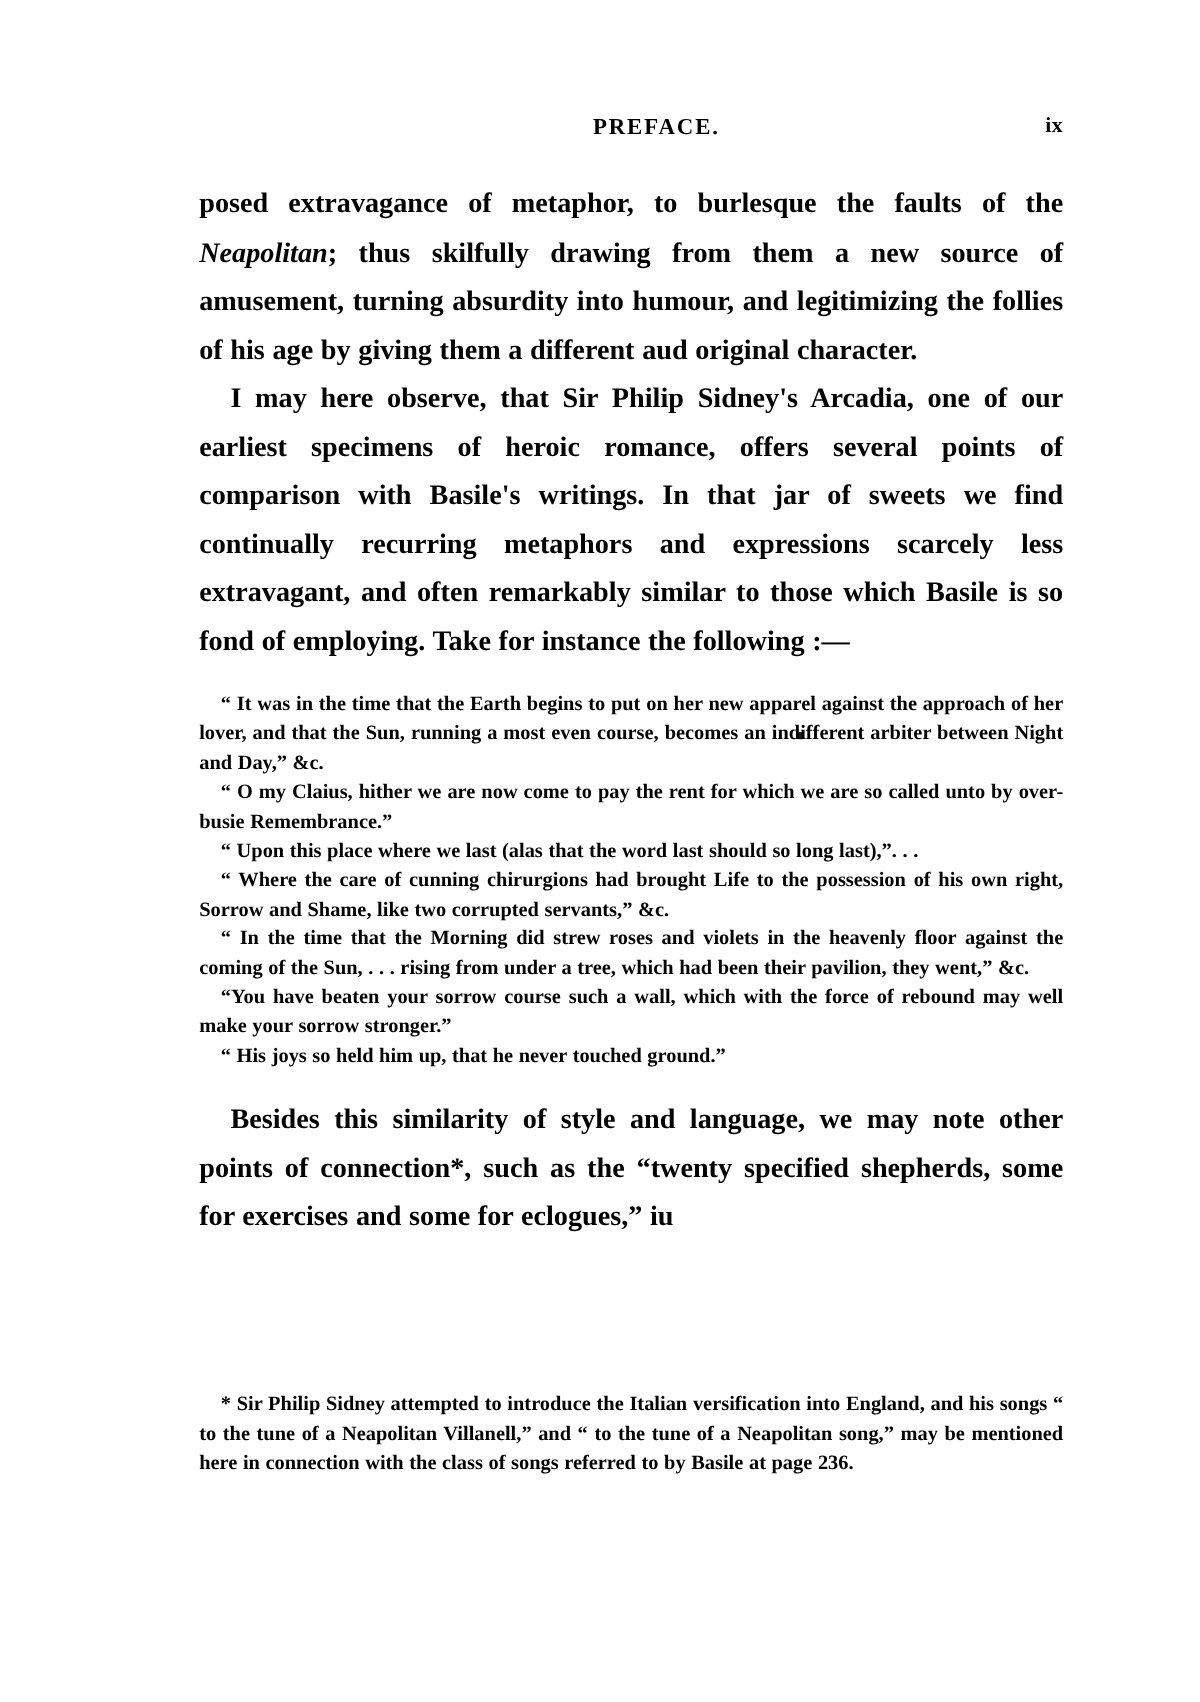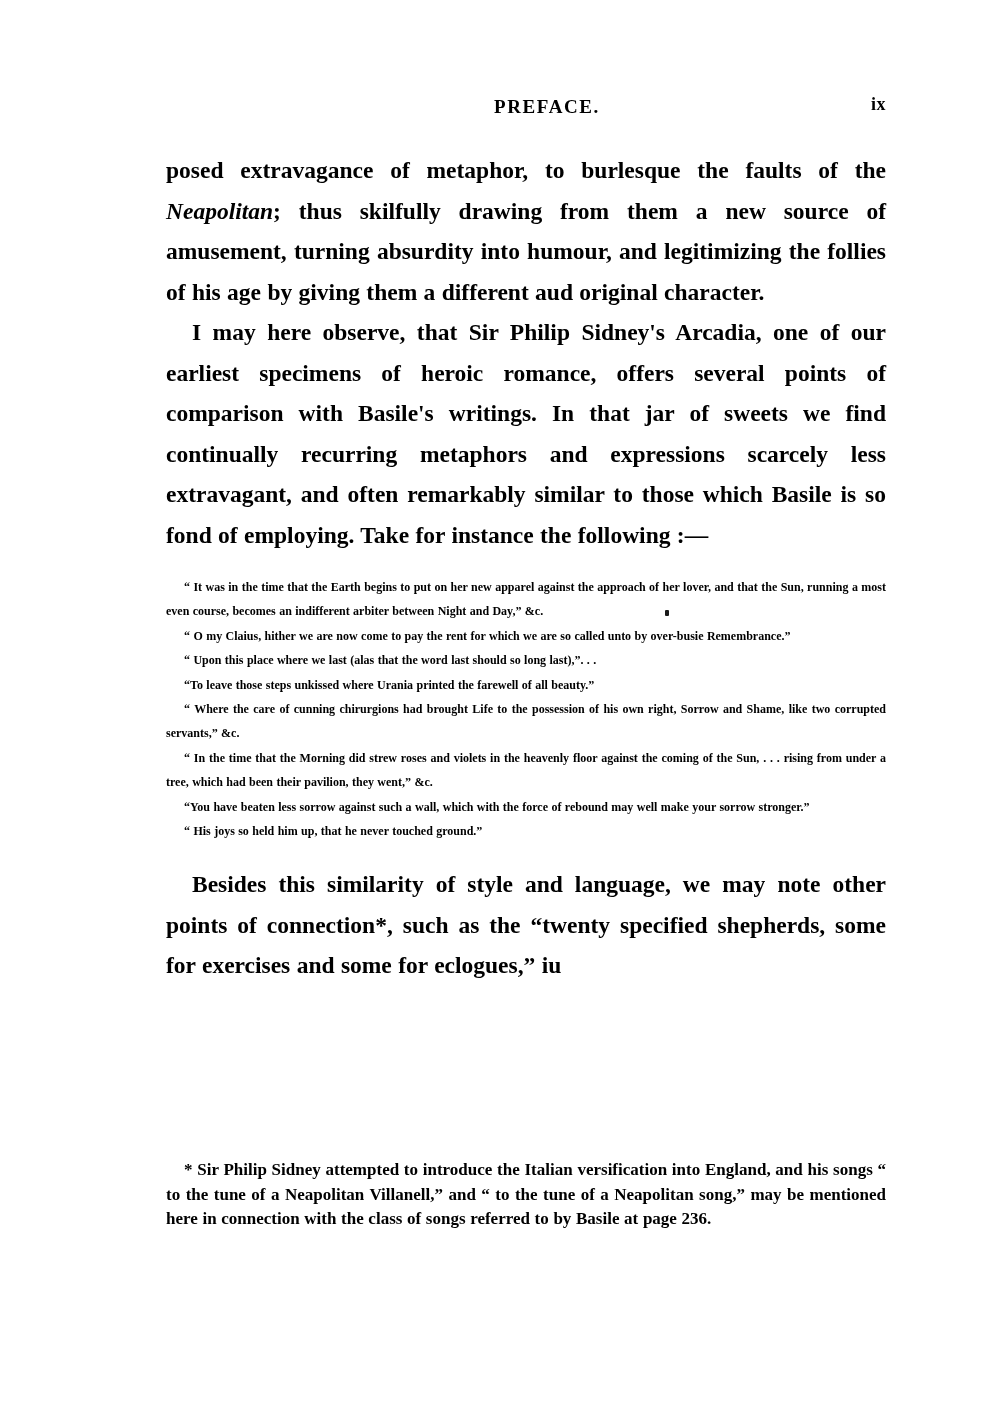--- a/index.html
+++ b/index.html
@@ -73,21 +73,21 @@
   
   .body-par, .running-head, .quote-par, .footnote-par {
     font-weight: bold;
   }
 
   
   .quotes {
     margin-top: 20px;
   }
   .quote-par {
-    font-size: 12px;
+    font-size: 17px;
     line-height: 24.4px;
     text-align: justify;
     text-align-last: left;
     margin: 0;
     text-indent: 18px;
     word-spacing: 0.4px;
   }
 
   .after-quotes {
     margin-top: 21px;
@@ -136,24 +136,23 @@
   <div class="column">
 
     <p class="body-par"><span>posed extravagance of metaphor, to burlesque the faults of the </span><span class="ital">Neapolitan</span><span>; thus skilfully drawing from them a new source of amusement, turning absurdity into humour, and legitimizing the follies of his age by giving them a different aud original character.</span></p>
 
     <p class="body-par indent">I may here observe, that Sir Philip Sidney's Arcadia, one of our earliest specimens of heroic romance, offers several points of comparison with Basile's writings.   In that jar of sweets we find continually recurring metaphors and expressions scarcely less extravagant, and often remarkably similar to those which Basile is so fond of employing.  Take for instance the following :—</p>
 
     <div class="quotes">
       <p class="quote-par">“ It was in the time that the Earth begins to put on her new apparel against the approach of her lover, and that the Sun, running a most even course, becomes an indifferent arbiter between Night and Day,” &amp;c.</p>
       <p class="quote-par">“ O my Claius, hither we are now come to pay the rent for which we are so called unto by over-busie Remembrance.”</p>
       <p class="quote-par">“ Upon this place where we last (alas that the word last should so long last),”. . .</p>
-      <p class="quote-par">“To leave those steps unkissed where Urania printed the farewell of all beauty.”</p>
       <p class="quote-par">“ Where the care of cunning chirurgions had brought Life to the possession of his own right, Sorrow and Shame, like two corrupted servants,” &amp;c.</p>
       <p class="quote-par">“ In the time that the Morning did strew roses and violets in the heavenly floor against the coming of the Sun,  . . . rising from under a tree, which had been their pavilion, they went,” &amp;c.</p>
-      <p class="quote-par">“You have beaten less sorrow against such a wall, which with the force of rebound may well make your sorrow stronger.”</p>
+      <p class="quote-par">“You have beaten your sorrow course such a wall, which with the force of rebound may well make your sorrow stronger.”</p>
       <p class="quote-par">“ His joys so held him up, that he never touched ground.”</p>
     </div>
 
     <p class="body-par indent after-quotes">Besides this similarity of style and language, we may note other points of connection*, such as the “twenty specified shepherds, some for exercises and some for eclogues,” iu</p>
 
   </div>
 
   <div class="footnote">
     <p class="footnote-par">* Sir  Philip  Sidney  attempted  to  introduce  the  Italian  versification  into  England, and his songs “ to the tune of a Neapolitan Villanell,” and “ to the tune of a Neapolitan song,” may be mentioned here in connection with the class of songs referred to by Basile at page 236.</p>
   </div>

